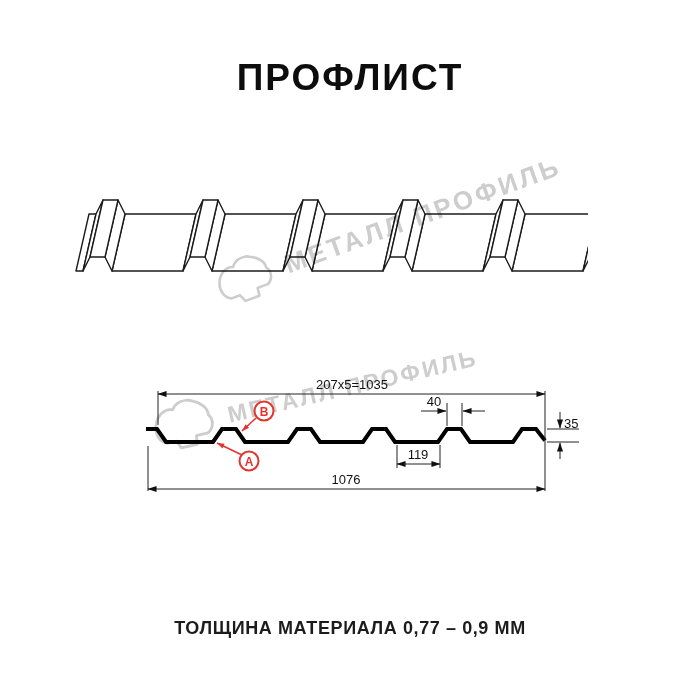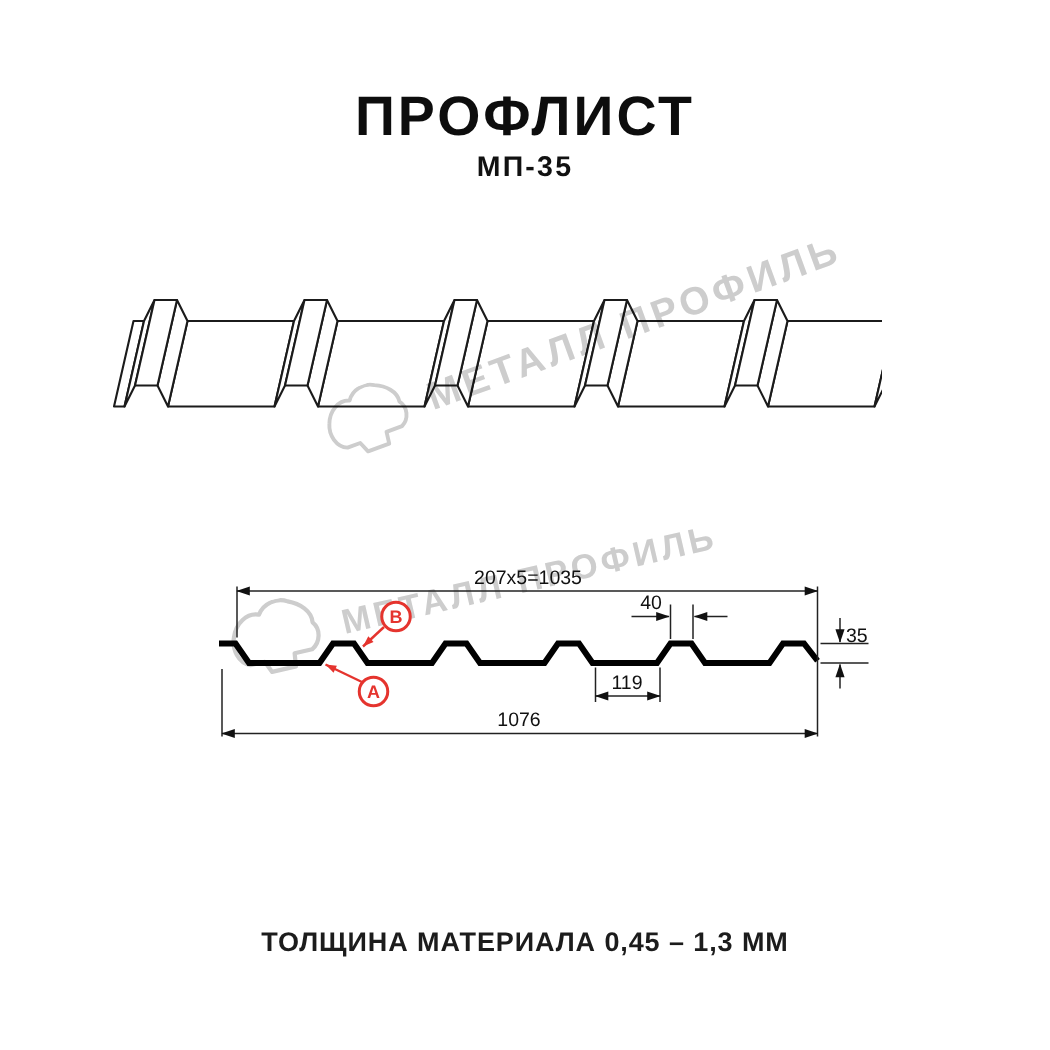--- a/index.html
+++ b/index.html
@@ -36,21 +36,20 @@
   .redcirc{stroke:#e5342e;fill:#ffffff;stroke-width:2;}
   .redletter{font-size:12px;font-weight:700;fill:#e5342e;font-family:"Liberation Sans",sans-serif;
              text-anchor:middle;}
 </style>
 </head>
 <body>
 
 <div class="page">
 
   <div class="title">ПРОФЛИСТ</div>
-  <div class="subtitle">МП-35</div>
 
   <svg class="layer" id="iso" viewBox="0 0 700 700">
     <g id="iso-g">
         <polygon points="89,214 96,214 83,271 76,271"></polygon>
         <polygon points="125,214 196,214 183,271 112,271"></polygon>
         <polygon points="225,214 296,214 283,271 212,271"></polygon>
         <polygon points="325,214 396,214 383,271 312,271"></polygon>
         <polygon points="425,214 496,214 483,271 412,271"></polygon>
         <polygon points="525,214 596,214 583,271 512,271"></polygon>
         <polygon points="625,214 633,214 620,271 612,271"></polygon>
@@ -146,14 +145,14 @@
       <circle class="redcirc" cx="264" cy="411" r="9.5"></circle>
       <text class="redletter" x="264" y="415.5">B</text>
     </g>
     <g>
       <line class="red" x1="242" y1="455" x2="217" y2="443" marker-end="url(#mR)"></line>
       <circle class="redcirc" cx="249" cy="461" r="9.5"></circle>
       <text class="redletter" x="249" y="465.5">A</text>
     </g>
   </svg>
 
-  <div class="footer">ТОЛЩИНА МАТЕРИАЛА 0,45 – 1,3 ММ</div>
+  <div class="footer">ТОЛЩИНА МАТЕРИАЛА 0,77 – 0,9 ММ</div>
 </div>
 
 </body></html>

